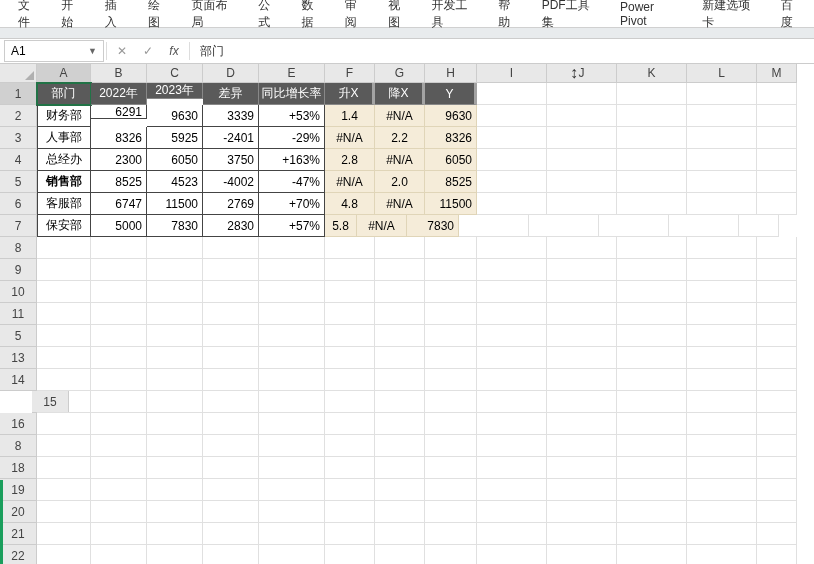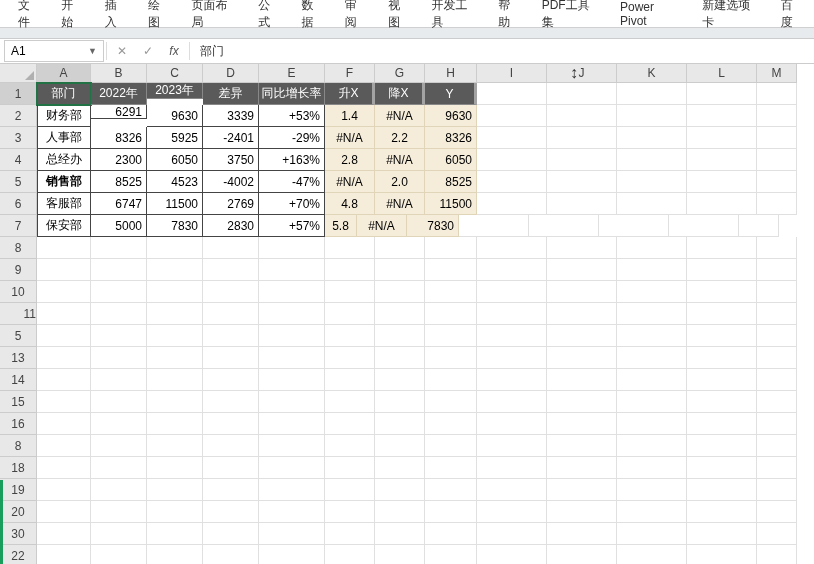--- a/index.html
+++ b/index.html
@@ -93,31 +93,31 @@
       <div class="rh sel" style="height: 22px; line-height: 22px;">1</div>
       <div class="rh" style="height: 22px; line-height: 22px;">2</div>
       <div class="rh" style="height: 22px; line-height: 22px;">3</div>
       <div class="rh" style="height: 22px; line-height: 22px;">4</div>
       <div class="rh" style="height: 22px; line-height: 22px;">5</div>
       <div class="rh" style="height: 22px; line-height: 22px;">6</div>
       <div class="rh" style="height: 22px; line-height: 22px;">7</div>
       <div class="rh" style="height: 22px; line-height: 22px;">8</div>
       <div class="rh" style="height: 22px; line-height: 22px;">9</div>
       <div class="rh" style="height: 22px; line-height: 22px;">10</div>
-      <div class="rh" style="height: 22px; line-height: 22px; text-align: right;">11</div>
+      <div class="rh" style="height: 22px; line-height: 22px;">11</div>
       <div class="rh" style="height: 22px; line-height: 22px;">5</div>
       <div class="rh" style="height: 22px; line-height: 22px;">13</div>
       <div class="rh" style="height: 22px; line-height: 22px;">14</div>
-      <div class="rh" style="height: 22px; line-height: 22px;">15</div>
+      <div class="rh" style="height: 22px; line-height: 22px; margin-left: 32px;">15</div>
       <div class="rh" style="height: 22px; line-height: 22px;">16</div>
       <div class="rh" style="height: 22px; line-height: 22px;">8</div>
       <div class="rh" style="height: 22px; line-height: 22px;">18</div>
       <div class="rh" style="height: 22px; line-height: 22px;">19</div>
       <div class="rh" style="height: 22px; line-height: 22px;">20</div>
-      <div class="rh" style="height: 22px; line-height: 22px;">30</div>
+      <div class="rh" style="height: 22px; line-height: 22px;">21</div>
       <div class="rh" style="height: 22px; line-height: 22px;">22</div>
     </div>
   <div class="cells" id="cells">
       <div class="row">
         <div class="cell hdr active" style="width: 54px; height: 22px;">部门</div>
         <div class="cell hdr" style="width: 56px; height: 22px;">2022年</div>
         <div class="cell hdr" style="width: 56px; height: 16px;">2023年</div>
         <div class="cell hdr" style="width: 56px; height: 22px;">差异</div>
         <div class="cell hdr" style="width: 66px; height: 22px;">同比增长率</div>
         <div class="cell hdr2" style="width: 50px; height: 22px;">升X</div>

